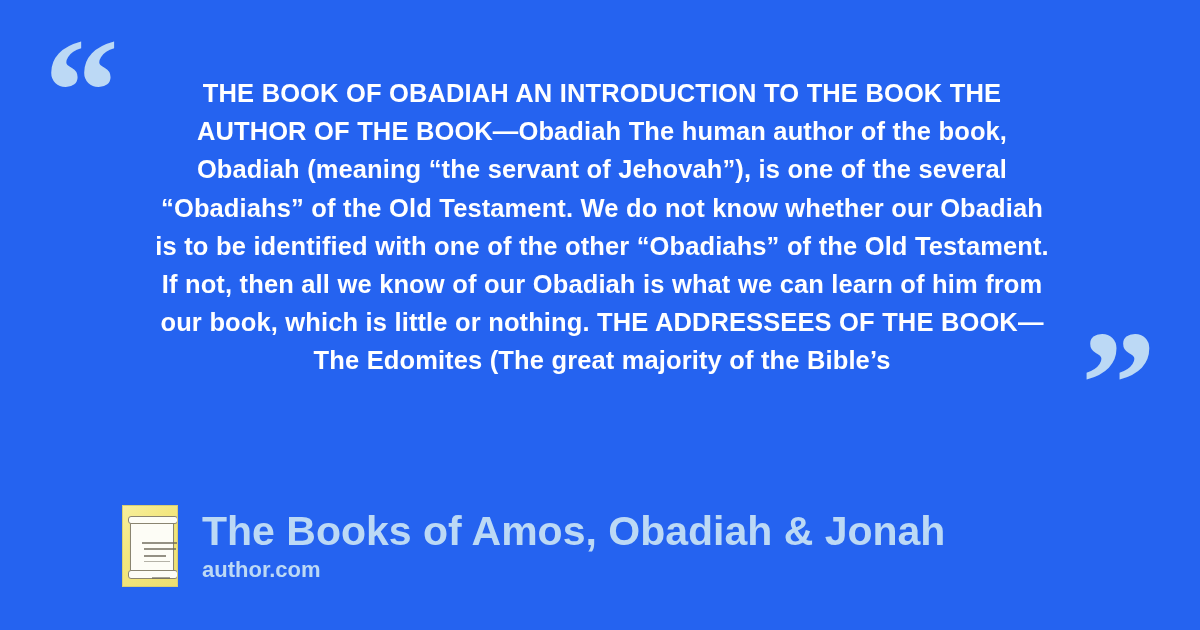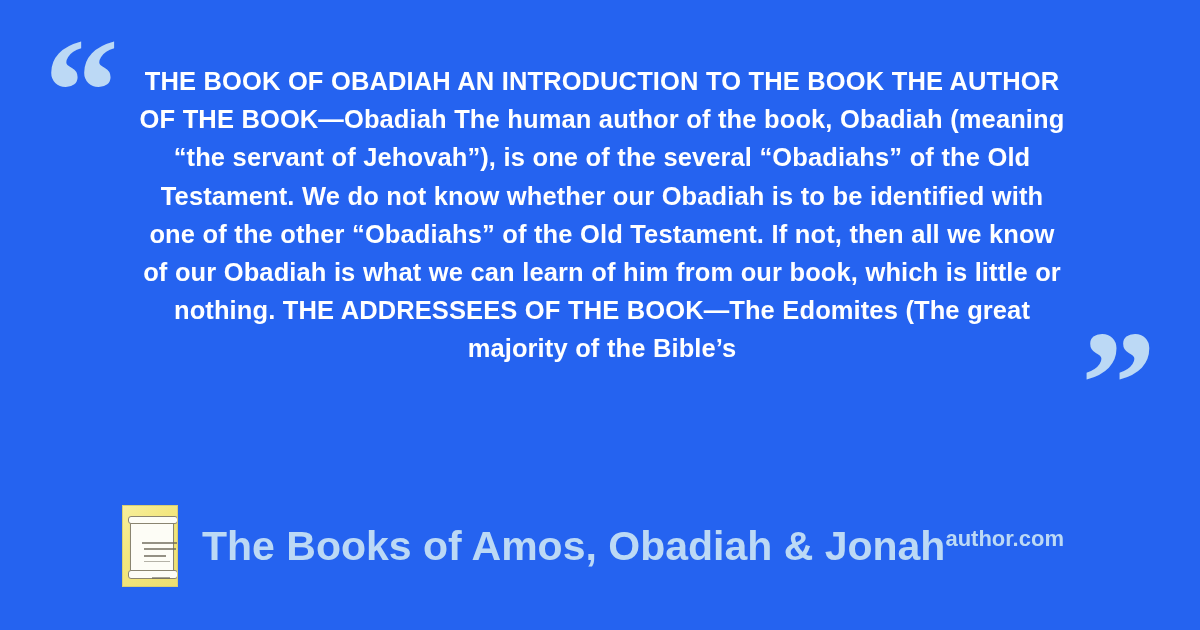--- a/index.html
+++ b/index.html
@@ -40,21 +40,21 @@
   }
   
   .quote-wrap {
     position: absolute;
     left: 136px;
     top: 62px;
     width: 932px;
     text-align: center;
   }
   .quote-text {
-    margin: 0;
+    margin: 12px;
     color: #ffffff;
     font-family: "Liberation Sans", sans-serif;
     font-weight: 700;
     font-size: 25.5px;
     line-height: 38.2px;
     letter-spacing: 0.1px;
     text-align: center;
     word-spacing: 0.3px;
   }
   
@@ -125,21 +125,21 @@
     right: 7px;
     bottom: 7px;
     width: 18px;
     height: 2px;
     background: #6b6757;
     opacity: 0.6;
   }
   .footer-text {
     margin-left: 24px;
     display: flex;
-    flex-direction: row;
+    flex-direction: column;
     justify-content: center;
   }
   .book-title {
     color: #bcd9f5;
     font-family: "Liberation Sans", sans-serif;
     font-weight: 700;
     font-size: 41px;
     line-height: 46px;
     white-space: nowrap;
   }

